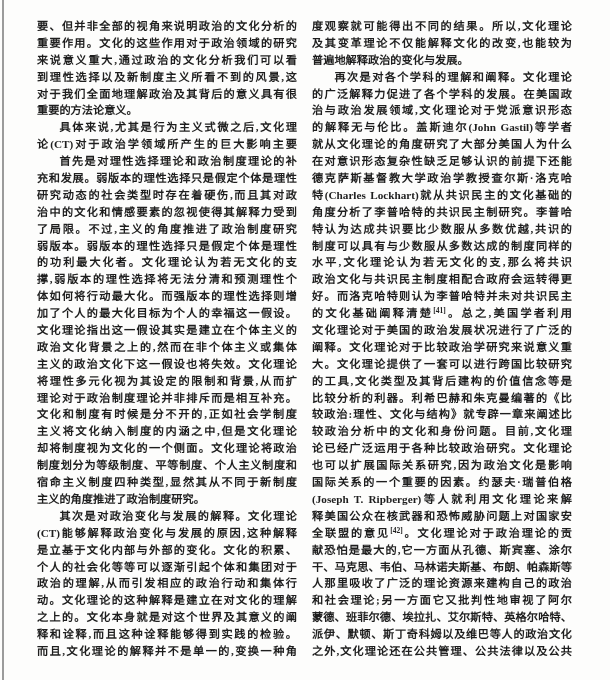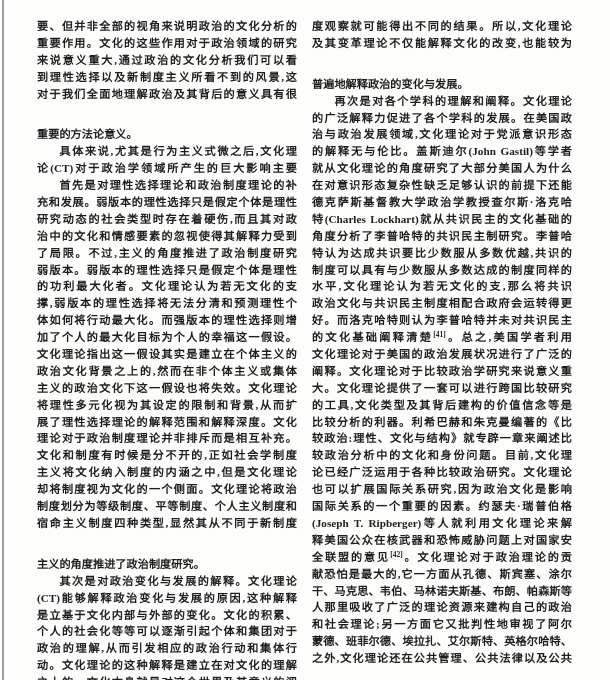--- a/index.html
+++ b/index.html
@@ -40,21 +40,21 @@
   .line {
     height: 16.9px;
     line-height: 16.85px;
     font-size: 11.2px;
     text-align: justify;
     text-align-last: justify;
     overflow: hidden;
     white-space: normal;
   }
   .line.indent { text-indent: 2em; }
-  .line.pend   { text-align-last: left; margin-top: 24px; }
+  .line.pend   { text-align-last: left; }
   .line sup {
     font-size: 7.5px;
     line-height: 0;
     vertical-align: 4px;
     letter-spacing: 0;
   }
 </style>
 </head>
 <body>
 
@@ -76,21 +76,20 @@
       <div class="line">了局限。不过,主义的角度推进了政治制度研究</div>
       <div class="line">弱版本。弱版本的理性选择只是假定个体是理性</div>
       <div class="line">的功利最大化者。文化理论认为若无文化的支</div>
       <div class="line">撑,弱版本的理性选择将无法分清和预测理性个</div>
       <div class="line">体如何将行动最大化。而强版本的理性选择则增</div>
       <div class="line">加了个人的最大化目标为个人的幸福这一假设。</div>
       <div class="line">文化理论指出这一假设其实是建立在个体主义的</div>
       <div class="line">政治文化背景之上的,然而在非个体主义或集体</div>
       <div class="line">主义的政治文化下这一假设也将失效。文化理论</div>
       <div class="line">将理性多元化视为其设定的限制和背景,从而扩</div>
-      <div class="line">展了理性选择理论的解释范围和解释深度。文化</div>
       <div class="line">理论对于政治制度理论并非排斥而是相互补充。</div>
       <div class="line">文化和制度有时候是分不开的,正如社会学制度</div>
       <div class="line">主义将文化纳入制度的内涵之中,但是文化理论</div>
       <div class="line">却将制度视为文化的一个侧面。文化理论将政治</div>
       <div class="line">制度划分为等级制度、平等制度、个人主义制度和</div>
       <div class="line">宿命主义制度四种类型,显然其从不同于新制度</div>
       <div class="line pend">主义的角度推进了政治制度研究。</div>
       <div class="line indent">其次是对政治变化与发展的解释。文化理论</div>
       <div class="line">(CT)能够解释政治变化与发展的原因,这种解释</div>
       <div class="line">是立基于文化内部与外部的变化。文化的积累、</div>
@@ -131,15 +130,16 @@
       <div class="line">也可以扩展国际关系研究,因为政治文化是影响</div>
       <div class="line">国际关系的一个重要的因素。约瑟夫·瑞普伯格</div>
       <div class="line">(Joseph T. Ripberger)等人就利用文化理论来解</div>
       <div class="line">释美国公众在核武器和恐怖威胁问题上对国家安</div>
       <div class="line">全联盟的意见<sup>[42]</sup>。文化理论对于政治理论的贡</div>
       <div class="line">献恐怕是最大的,它一方面从孔德、斯宾塞、涂尔</div>
       <div class="line">干、马克思、韦伯、马林诺夫斯基、布朗、帕森斯等</div>
       <div class="line">人那里吸收了广泛的理论资源来建构自己的政治</div>
       <div class="line">和社会理论;另一方面它又批判性地审视了阿尔</div>
       <div class="line">蒙德、班菲尔德、埃拉扎、艾尔斯特、英格尔哈特、</div>
+      <div class="line">派伊、默顿、斯丁奇科姆以及维巴等人的政治文化</div>
       <div class="line">之外,文化理论还在公共管理、公共法律以及公共</div>
     </div>
 </div>
 
 </body></html>

